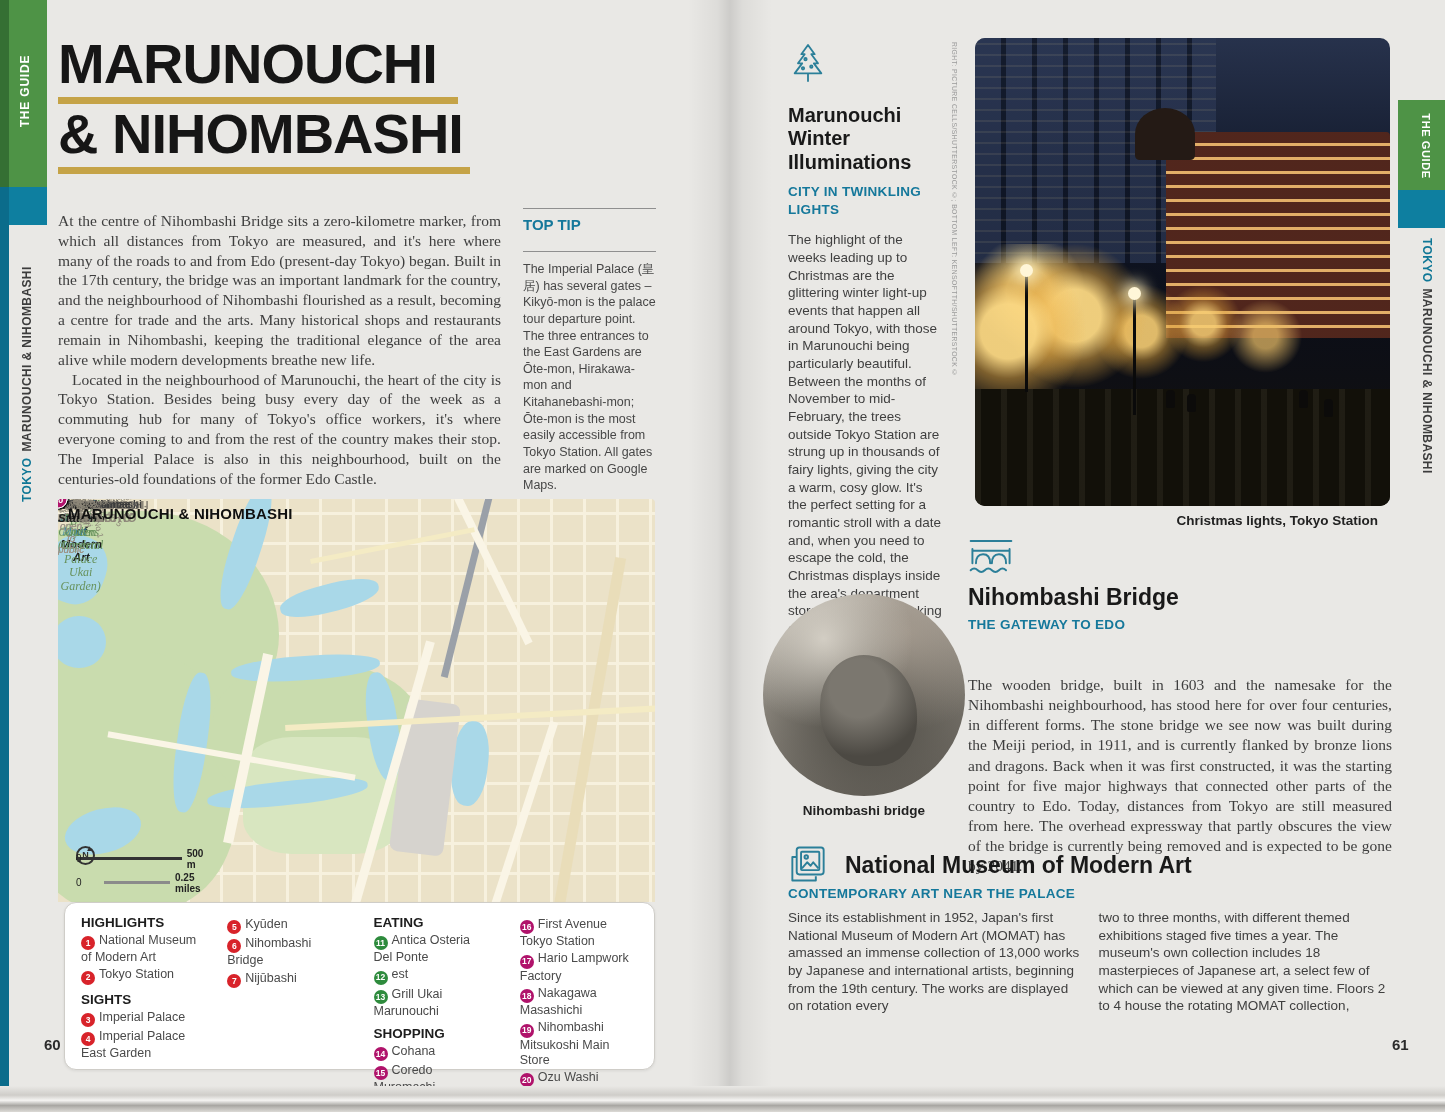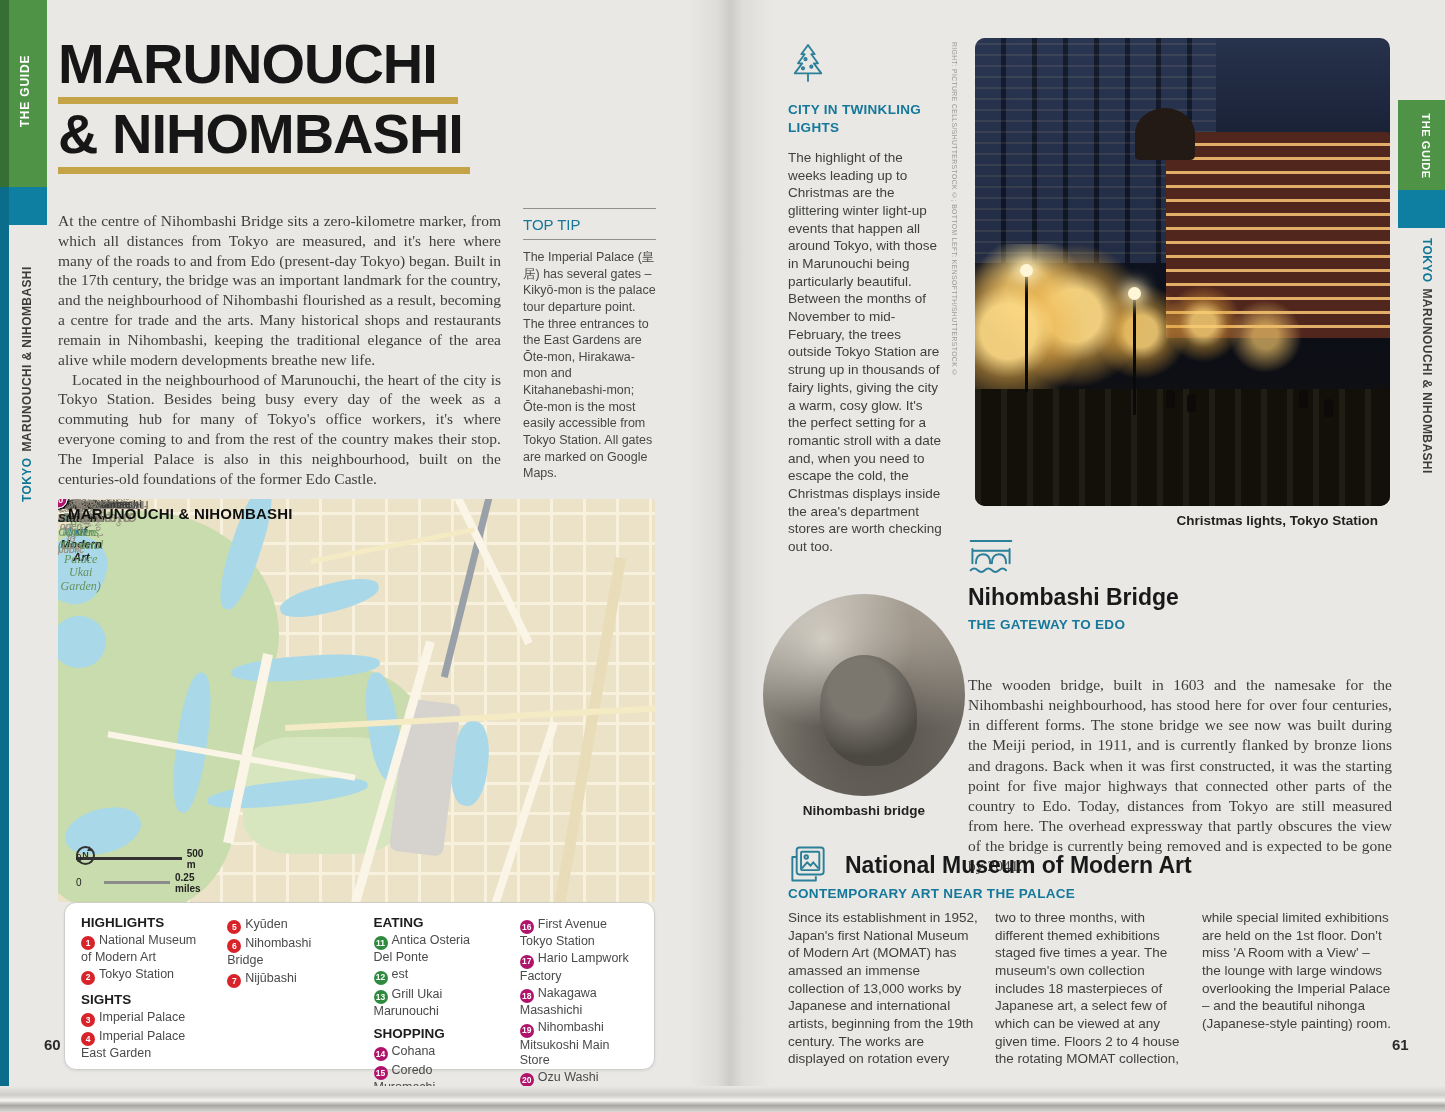--- a/index.html
+++ b/index.html
@@ -38,21 +38,21 @@
   .gold-bar{left:58px;height:7px;background:#c5a347;}
   .gb1{top:97px;width:400px;} .gb2{top:167px;width:412px;}
   .subtitle{left:58px;top:182px;font-size:16.5px;font-weight:800;color:#15789b;letter-spacing:.2px;}
 
   .intro{left:58px;top:211px;width:443px;font-family:"Liberation Serif",serif;font-size:15.5px;
       line-height:1.28;color:#3e3e3e;text-align:justify;}
   .intro p{margin:0;} .intro p+p{text-indent:14px;}
 
   .toptip{left:523px;top:208px;width:133px;}
   .tt-rule{border-top:1.5px solid #8f8f8f;}
-  .tt-label{font-size:15px;font-weight:400;color:#15789b;margin:7px 0 6px;}
+  .tt-label{font-size:15px;font-weight:700;color:#15789b;margin:7px 0 18px;}
   .tt-text{font-size:12.5px;line-height:1.33;color:#474747;margin-top:9px;}
 
   
   .map{left:58px;top:499px;width:597px;height:403px;background:#ebe2c8;overflow:hidden;border-radius:4px 4px 0 0;}
   .map *{position:absolute;}
   .m-grid{left:0;top:0;width:100%;height:100%;
       background-image:repeating-linear-gradient(90deg,transparent 0 30px,#f7f1de 30px 33px),
                        repeating-linear-gradient(0deg,transparent 0 27px,#f7f1de 27px 30px);}
   .park{background:#c9dcae;}
   .park-a{left:-5%;top:3%;width:42%;height:56%;border-radius:35% 55% 45% 40%;}
@@ -398,20 +398,21 @@
   <div class="abs winter-col">
     <span class="sec-icon">
       <svg width="40" height="46" viewBox="0 0 48 54" fill="none" stroke="#2b7f99" stroke-width="2.2" stroke-linejoin="round">
         <path d="M24 3 L32 14 H28 L36 25 H31 L40 37 H8 L17 25 H12 L20 14 H16 Z"></path>
         <line x1="24" y1="37" x2="24" y2="47"></line>
         <circle cx="21" cy="20" r="1.4"></circle>
           <circle cx="28" cy="29" r="1.4"></circle>
           <circle cx="18" cy="31" r="1.4"></circle>
       </svg>
     </span>
+    <div class="winter-h">Marunouchi Winter Illuminations</div>
     <div class="teal-sub winter-sub">CITY IN TWINKLING LIGHTS</div>
     <div class="winter-body">The highlight of the weeks leading up to Christmas are the glittering winter light-up events that happen all around Tokyo, with those in Marunouchi being particularly beautiful. Between the months of November to mid-February, the trees outside Tokyo Station are strung up in thousands of fairy lights, giving the city a warm, cosy glow. It's the perfect setting for a romantic stroll with a date and, when you need to escape the cold, the Christmas displays inside the area's department stores are worth checking out too.</div>
   </div>
 
   <div class="abs credit-vert">RIGHT: PICTURE CELLS/SHUTTERSTOCK ©; BOTTOM LEFT: KENSOFTTH/SHUTTERSTOCK ©</div>
 
   <div class="abs photo-night">
     <div class="np-towers"></div>
     <div class="np-station"></div>
     <div class="np-dome"></div>
@@ -448,20 +449,19 @@
       <rect x="15" y="10" width="21" height="21" rx="1"></rect>
       <circle cx="21" cy="16" r="2"></circle>
       <path d="M16 29 l6 -7 4 4 3 -4 6 7"></path>
     </svg>
   </div>
   <div class="abs museum-h">National Museum of Modern Art</div>
   <div class="abs teal-sub museum-sub">CONTEMPORARY ART NEAR THE PALACE</div>
   <div class="abs museum-cols" id="museum-cols">
       <div class="mu-col">Since its establishment in 1952, Japan's first National Museum of Modern Art (MOMAT) has amassed an immense collection of 13,000 works by Japanese and international artists, beginning from the 19th century. The works are displayed on rotation every</div>
       <div class="mu-col">two to three months, with different themed exhibitions staged five times a year. The museum's own collection includes 18 masterpieces of Japanese art, a select few of which can be viewed at any given time. Floors 2 to 4 house the rotating MOMAT collection,</div>
-      <div class="mu-col">while special limited exhibitions are held on the 1st floor. Don't miss 'A Room with a View' – the lounge with large windows overlooking the Imperial Palace – and the beautiful nihonga (Japanese-style painting) room.</div>
     </div>
 
   <div class="abs pagenum pagenum-right">61</div>
 
   <div class="abs gutter"></div>
   <div class="abs bottom-curl"></div>
 </div>
 
 </body></html>

